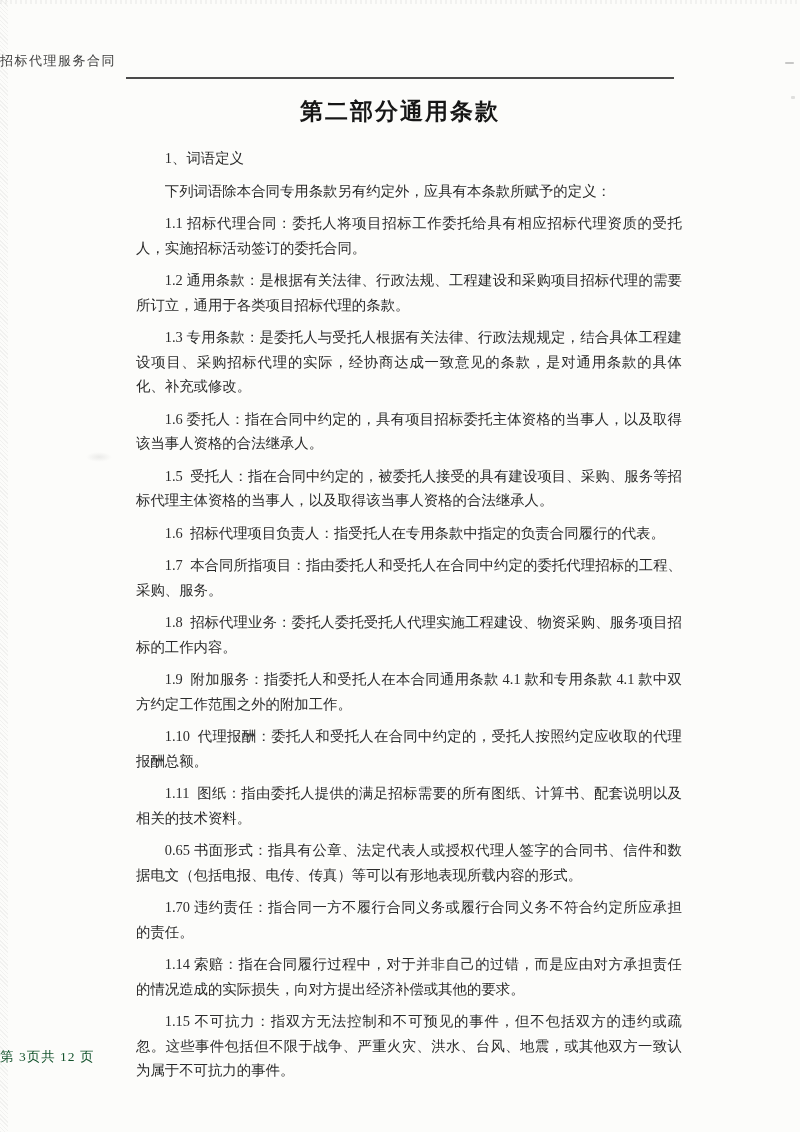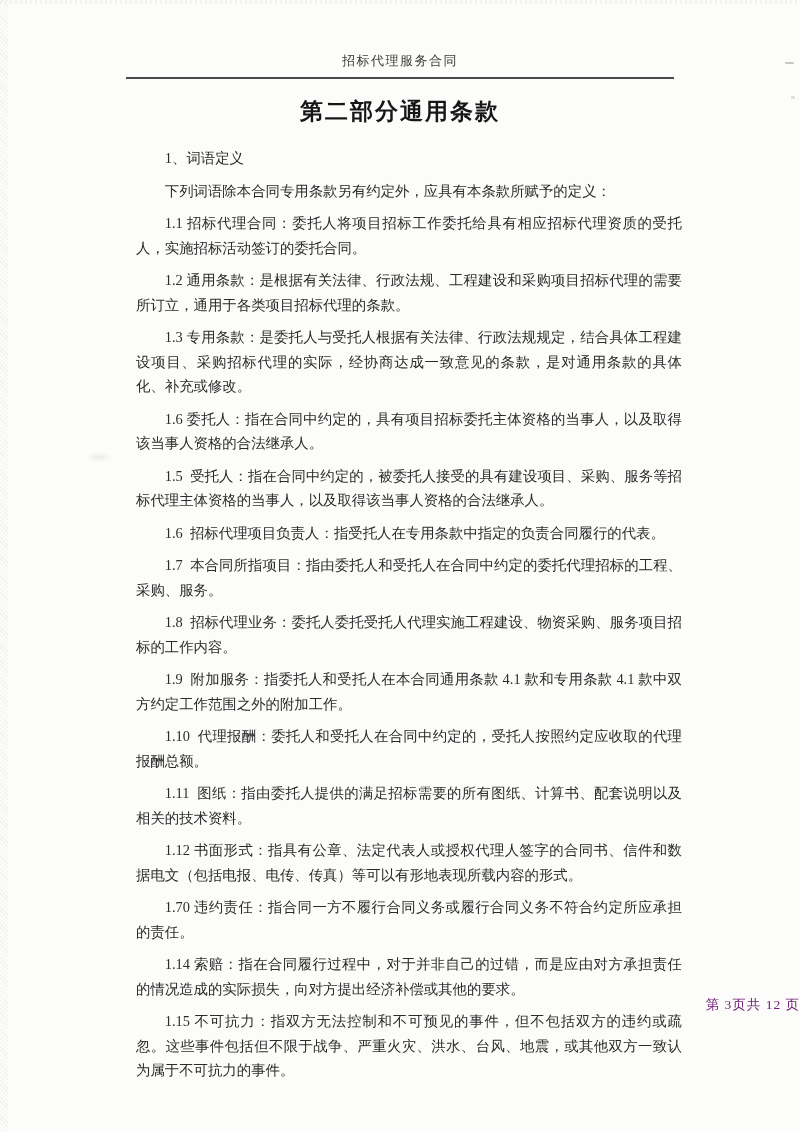--- a/index.html
+++ b/index.html
@@ -32,21 +32,21 @@
   }
   .speck.s1{right:6px;top:62px;width:9px;height:2px;}
   .speck.s2{right:5px;top:96px;width:4px;height:3px;opacity:.3;}
   .smudge{
     position:absolute;left:86px;top:452px;width:26px;height:10px;
     background:radial-gradient(ellipse at center, rgba(130,130,130,.14), transparent 70%);
     pointer-events:none;
   }
   .running-head{
     padding-top:52px;
-    text-align:center;
+    text-align:left;
     font-size:13px;
     letter-spacing:1.5px;
     color:#3c3c3c;
   }
   .header-rule{
     width:548px;
     margin:7px auto 0 auto;
     border:0;
     border-top:2px solid #4a4a4a;
   }
@@ -73,26 +73,26 @@
     text-align:justify;
     color:#2b2b2b;
   }
   .body-text p{
     margin:8px;
     text-indent:2em;
     white-space:pre-wrap;
   }
   .page-footer{
     position:absolute;
-    top:996px;
+    top:1048px;
     left:0;
     width:100%;
-    text-align:right;
+    text-align:left;
     font-size:13.5px;
-    color:#701a75;
+    color:#14532d;
     letter-spacing:1px;
   }
 </style>
 </head>
 <body>
 
 <div class="page">
 
   <div class="edge-noise-left"></div>
   <div class="edge-noise-top"></div>
@@ -113,21 +113,21 @@
     <p>1.2 通用条款：是根据有关法律、行政法规、工程建设和采购项目招标代理的需要所订立，通用于各类项目招标代理的条款。</p>
     <p>1.3 专用条款：是委托人与受托人根据有关法律、行政法规规定，结合具体工程建设项目、采购招标代理的实际，经协商达成一致意见的条款，是对通用条款的具体化、补充或修改。</p>
     <p>1.6 委托人：指在合同中约定的，具有项目招标委托主体资格的当事人，以及取得该当事人资格的合法继承人。</p>
     <p>1.5  受托人：指在合同中约定的，被委托人接受的具有建设项目、采购、服务等招标代理主体资格的当事人，以及取得该当事人资格的合法继承人。</p>
     <p>1.6  招标代理项目负责人：指受托人在专用条款中指定的负责合同履行的代表。</p>
     <p>1.7  本合同所指项目：指由委托人和受托人在合同中约定的委托代理招标的工程、采购、服务。</p>
     <p>1.8  招标代理业务：委托人委托受托人代理实施工程建设、物资采购、服务项目招标的工作内容。</p>
     <p>1.9  附加服务：指委托人和受托人在本合同通用条款 4.1 款和专用条款 4.1 款中双方约定工作范围之外的附加工作。</p>
     <p>1.10  代理报酬：委托人和受托人在合同中约定的，受托人按照约定应收取的代理报酬总额。</p>
     <p>1.11  图纸：指由委托人提供的满足招标需要的所有图纸、计算书、配套说明以及相关的技术资料。</p>
-    <p>1.12 书面形式：指具有公章、法定代表人或授权代理人签字的合同书、信件和数据电文（包括电报、电传、传真）等可以有形地表现所载内容的形式。</p>
+    <p>0.65 书面形式：指具有公章、法定代表人或授权代理人签字的合同书、信件和数据电文（包括电报、电传、传真）等可以有形地表现所载内容的形式。</p>
     <p>1.70 违约责任：指合同一方不履行合同义务或履行合同义务不符合约定所应承担的责任。</p>
     <p>1.14 索赔：指在合同履行过程中，对于并非自己的过错，而是应由对方承担责任的情况造成的实际损失，向对方提出经济补偿或其他的要求。</p>
     <p>1.15 不可抗力：指双方无法控制和不可预见的事件，但不包括双方的违约或疏忽。这些事件包括但不限于战争、严重火灾、洪水、台风、地震，或其他双方一致认为属于不可抗力的事件。</p>
   </div>
 
   <div class="page-footer">第 3页共 12 页</div>
 
 </div>
 
 </body></html>

